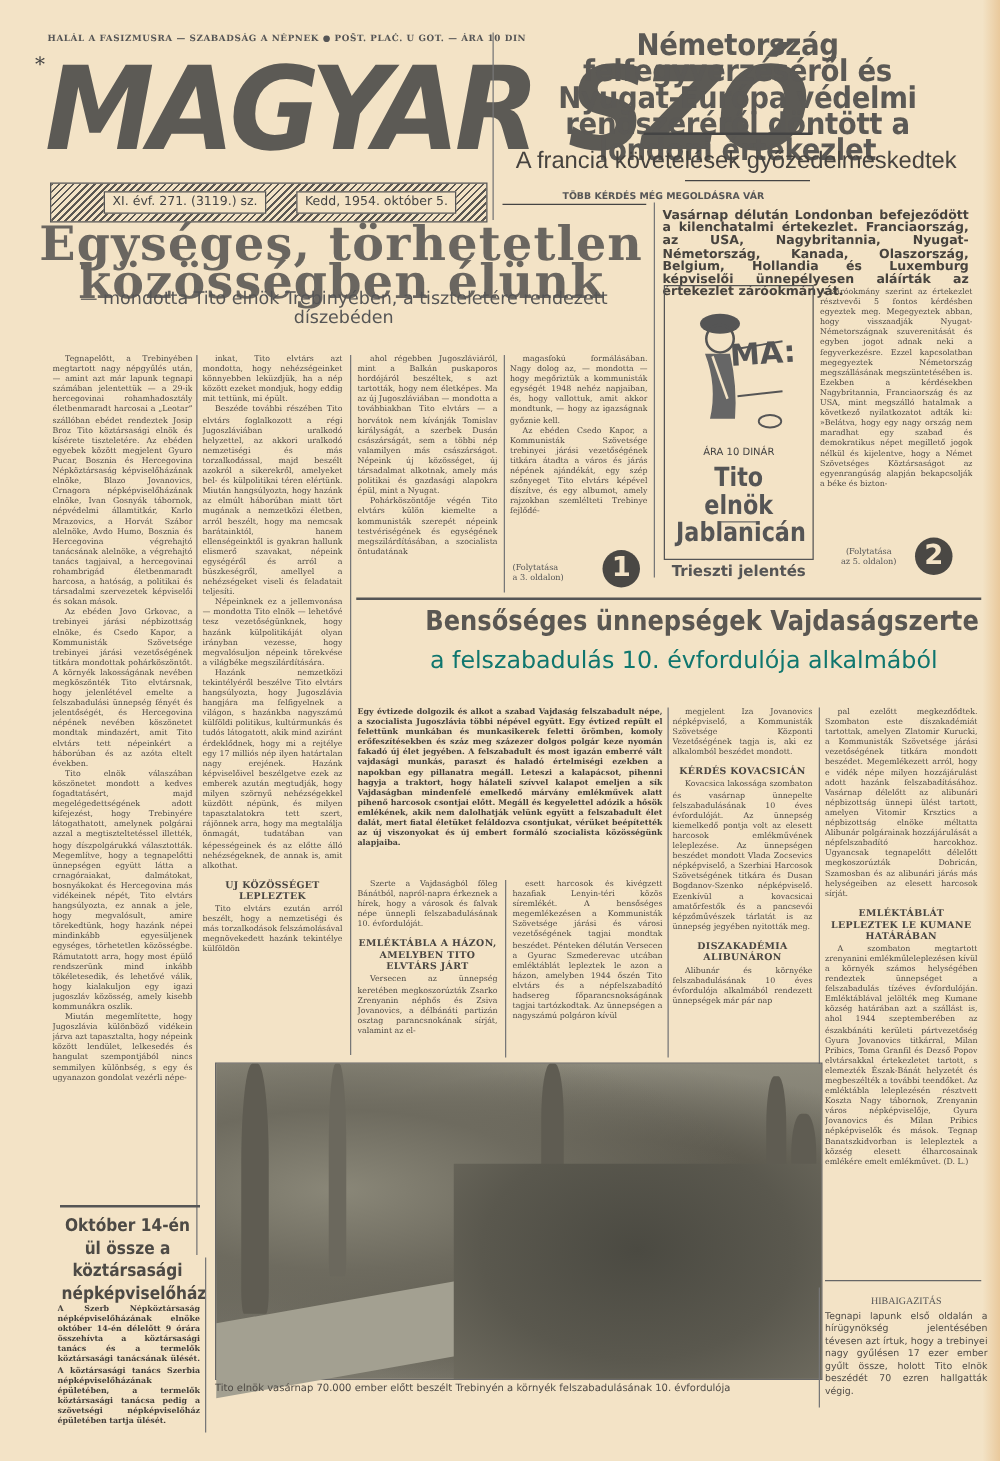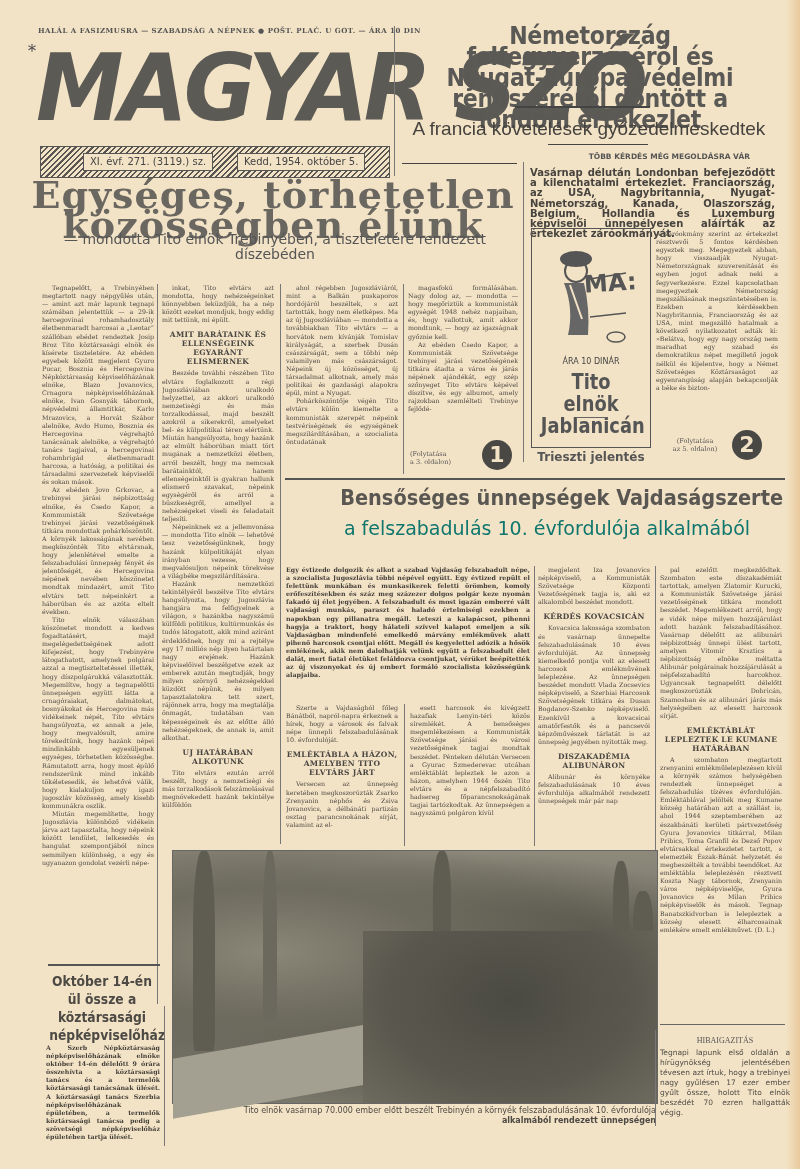--- a/index.html
+++ b/index.html
@@ -8,21 +8,21 @@
   .paper-edge{position:absolute;right:0;top:0;width:14px;height:1169px;background:linear-gradient(to right,#f3e3c6,#e9c99c);}
   .motto{left:38px;top:26px;font-size:7px;letter-spacing:.5px;font-family:"DejaVu Serif",serif;font-weight:bold;color:#555;white-space:nowrap;}
   .star{left:28px;top:42px;font-size:16px;color:#444;}
   .masthead{left:36px;top:40px;width:352px;height:96px;font-family:"DejaVu Sans",sans-serif;font-weight:bold;font-style:italic;font-size:88px;line-height:96px;letter-spacing:-4px;color:#5c5a55;transform:scaleY(1.05);white-space:nowrap;}
   .issuebar{left:40px;top:146px;width:348px;height:30px;background:repeating-linear-gradient(135deg,#5a5752 0 1.5px,#f3e3c6 1.5px 4px);border:1px solid #555;}
   .issuebox{position:absolute;top:6px;height:16px;background:#f3e3c6;border:1px solid #555;font-family:"DejaVu Sans",sans-serif;font-size:10px;line-height:16px;padding:0 6px;color:#444;white-space:nowrap;}
   .vline{position:absolute;background:#777;width:1px;}
   .hline{position:absolute;background:#666;height:1px;}
   .lead-head{left:400px;top:26px;width:380px;text-align:center;font-family:"DejaVu Sans",sans-serif;font-weight:bold;font-size:24px;line-height:21px;color:#5b5955;letter-spacing:-.3px;transform:scaleX(.92);transform-origin:center top;}
   .lead-sub{left:398px;top:118px;width:382px;text-align:center;font-family:"Liberation Sans",sans-serif;font-size:19px;color:#46433f;white-space:nowrap;}
-  .kicker{left:450px;top:152px;width:300px;text-align:right;font-family:"DejaVu Sans",sans-serif;font-weight:bold;font-size:7.5px;color:#555;}
+  .kicker{left:450px;top:152px;width:300px;text-align:left;font-family:"DejaVu Sans",sans-serif;font-weight:bold;font-size:7.5px;color:#555;}
   .big-head{left:28px;top:180px;width:490px;text-align:center;font-family:"DejaVu Serif",serif;font-weight:bold;font-size:38px;line-height:30px;color:#6a6660;letter-spacing:1px;}
   .big-sub{left:30px;top:232px;width:490px;text-align:center;font-family:"DejaVu Sans",sans-serif;font-size:14px;line-height:15px;color:#555;}
   .col{font-family:"DejaVu Serif",serif;font-size:6.3px;line-height:8.1px;color:#4d4944;text-align:justify;overflow:hidden;}
   .col p{margin:0;text-indent:10px;}
   .subhead{font-family:"DejaVu Serif",serif;font-weight:bold;font-size:7.5px;line-height:9px;text-align:center;color:#4a4641;margin:6px 0 3px;letter-spacing:.3px;}
   .bold-col{font-weight:bold;color:#433f3a;}
   .intro-r{left:530px;top:168px;width:245px;font-family:"DejaVu Sans",sans-serif;font-weight:bold;font-size:10px;line-height:10.2px;color:#47433e;text-align:justify;}
   .ma-box{left:531px;top:228px;width:118px;height:218px;border:1px solid #555;}
   .ma-logo{position:absolute;left:22px;top:10px;width:78px;height:108px;}
   .ma-price{position:absolute;left:0;top:128px;width:118px;text-align:center;font-family:"DejaVu Sans",sans-serif;font-size:8px;color:#444;}
@@ -31,21 +31,21 @@
   .ring{position:absolute;width:30px;height:30px;border-radius:50%;background:#4a4844;color:#f3e3c6;font-family:"DejaVu Sans",sans-serif;font-weight:bold;font-size:22px;line-height:30px;text-align:center;}
   .contd{font-family:"DejaVu Serif",serif;font-size:6.5px;line-height:8px;color:#555;}
   .h2{left:312px;top:486px;width:470px;text-align:center;font-family:"DejaVu Sans",sans-serif;font-weight:bold;font-size:22px;line-height:24px;color:#5a5752;transform:scaleX(.88);transform-origin:center top;white-space:nowrap;}
   .h2-sub{left:312px;top:518px;width:470px;text-align:center;font-family:"DejaVu Sans",sans-serif;font-size:19px;line-height:21px;color:#0f766e;}
   .photo{left:172px;top:850px;width:484px;height:252px;background:
     radial-gradient(ellipse at 20% 40%,#8a8778 0,#6e6b5f 30%,transparent 60%),
     radial-gradient(ellipse at 65% 55%,#545247 0,#5e5b50 40%,transparent 70%),
     linear-gradient(to bottom,#8d8a7c,#66645a 60%,#7a776b);
     border:1px solid #666;}
   .tree{position:absolute;background:#5f5c52;border-radius:40% 40% 10% 10%;}
-  .photo-caption{left:172px;top:1106px;width:484px;text-align:right;font-family:"DejaVu Sans",sans-serif;font-size:8px;line-height:10px;color:#4d4944;}
+  .photo-caption{left:172px;top:1106px;width:484px;text-align:left;font-family:"DejaVu Sans",sans-serif;font-size:8px;line-height:10px;color:#4d4944;}
   .oct-head{left:42px;top:972px;width:120px;text-align:center;font-family:"DejaVu Sans",sans-serif;font-weight:bold;font-size:14px;line-height:18px;color:#4d4a45;transform:scaleX(.88);}
   .fix-head{left:660px;top:1036px;width:130px;text-align:center;font-family:Liberation Serif, serif;font-size:8px;color:#555;}
   .fix-body{left:660px;top:1048px;width:130px;font-family:"DejaVu Sans",sans-serif;font-size:7.5px;line-height:10px;color:#4f4b46;text-align:justify;}
 </style>
 </head>
 <body>
 
 <div class="paper-edge"></div>
 
 <div class="abs motto">HALÁL A FASIZMUSRA — SZABADSÁG A NÉPNEK ● POŠT. PLAĆ. U GOT. — ÁRA 10 DIN</div>
@@ -95,25 +95,24 @@
 <div class="abs col" style="left:42px;top:284px;width:112px;height:672px;">
   <p>Tegnapelőtt, a Trebinyében megtartott nagy népgyűlés után, — amint azt már lapunk tegnapi számában jelentettük — a 29-ik hercegovinai rohamhadosztály életbenmaradt harcosai a „Leotar” szállóban ebédet rendeztek Josip Broz Tito köztársasági elnök és kísérete tiszteletére. Az ebéden egyebek között megjelent Gyuro Pucar, Bosznia és Hercegovina Népköztársaság képviselőházának elnöke, Blazo Jovanovics, Crnagora népképviselőházának elnöke, Ivan Gosnyák tábornok, népvédelmi államtitkár, Karlo Mrazovics, a Horvát Szábor alelnöke, Avdo Humo, Bosznia és Hercegovina végrehajtó tanácsának alelnöke, a végrehajtó tanács tagjaival, a hercegovinai rohambrigád életbenmaradt harcosa, a hatóság, a politikai és társadalmi szervezetek képviselői és sokan mások.</p>
   <p>Az ebéden Jovo Grkovac, a trebinyei járási népbizottság elnöke, és Csedo Kapor, a Kommunisták Szövetsége trebinyei járási vezetőségének titkára mondottak pohárköszöntőt. A környék lakosságának nevében megköszönték Tito elvtársnak, hogy jelenlétével emelte a felszabadulási ünnepség fényét és jelentőségét, és Hercegovina népének nevében köszönetet mondtak mindazért, amit Tito elvtárs tett népeinkért a háborúban és az azóta eltelt években.</p>
   <p>Tito elnök válaszában köszönetet mondott a kedves fogadtatásért, majd megelégedettségének adott kifejezést, hogy Trebinyére látogathatott, amelynek polgárai azzal a megtiszteltetéssel illették, hogy díszpolgárukká választották. Megemlítve, hogy a tegnapelőtti ünnepségen együtt látta a crnagóraiakat, dalmátokat, bosnyákokat és Hercegovina más vidékeinek népét, Tito elvtárs hangsúlyozta, ez annak a jele, hogy megvalósult, amire törekedtünk, hogy hazánk népei mindinkább egyesüljenek egységes, törhetetlen közösségbe. Rámutatott arra, hogy most épülő rendszerünk mind inkább tökéletesedik, és lehetővé válik, hogy kialakuljon egy igazi jugoszláv közösség, amely kisebb kommunákra oszlik.</p>
   <p>Miután megemlítette, hogy Jugoszlávia különböző vidékein járva azt tapasztalta, hogy népeink között lendület, lelkesedés és hangulat szempontjából nincs semmilyen különbség, s egy és ugyanazon gondolat vezérli népe-</p>
 </div>
 <div class="vline" style="left:157px;top:284px;height:720px;"></div>
 
 <div class="abs col" style="left:162px;top:284px;width:112px;height:560px;">
   <p>inkat, Tito elvtárs azt mondotta, hogy nehézségeinket könnyebben leküzdjük, ha a nép között ezeket mondjuk, hogy eddig mit tettünk, mi épült.</p>
-  <div class="subhead">AMIT BARÁTAINK ÉS ELLENSÉGEINK EGYARÁNT ELISMERNEK</div>
   <p>Beszéde további részében Tito elvtárs foglalkozott a régi Jugoszláviában uralkodó helyzettel, az akkori uralkodó nemzetiségi és más torzalkodással, majd beszélt azokról a sikerekről, amelyeket bel- és külpolitikai téren elértünk. Miután hangsúlyozta, hogy hazánk az elmúlt háborúban miatt tört mugának a nemzetközi életben, arról beszélt, hogy ma nemcsak barátainktól, hanem ellenségeinktől is gyakran hallunk elismerő szavakat, népeink egységéről és arról a büszkeségről, amellyel a nehézségeket viseli és feladatait teljesíti.</p>
   <p>Népeinknek ez a jellemvonása — mondotta Tito elnök — lehetővé tesz vezetőségünknek, hogy hazánk külpolitikáját olyan irányban vezesse, hogy megvalósuljon népeink törekvése a világbéke megszilárdítására.</p>
   <p>Hazánk nemzetközi tekintélyéről beszélve Tito elvtárs hangsúlyozta, hogy Jugoszlávia hangjára ma felfigyelnek a világon, s hazánkba nagyszámú külföldi politikus, kultúrmunkás és tudós látogatott, akik mind aziránt érdeklődnek, hogy mi a rejtélye egy 17 milliós nép ilyen határtalan nagy erejének. Hazánk képviselőivel beszélgetve ezek az emberek azután megtudják, hogy milyen szörnyű nehézségekkel küzdött népünk, és milyen tapasztalatokra tett szert, rájönnek arra, hogy ma megtalálja önmagát, tudatában van képességeinek és az előtte álló nehézségeknek, de annak is, amit alkothat.</p>
-  <div class="subhead">UJ HATÁRÁBAN ALKOTUNK</div>
+  <div class="subhead">UJ KÖZÖSSÉGET LEPLEZTEK</div>
   <p>Tito elvtárs ezután arról beszélt, hogy a nemzetiségi és más torzalkodások felszámolásával megnövekedett hazánk tekintélye külföldön</p>
 </div>
 <div class="vline" style="left:280px;top:284px;height:560px;"></div>
 
 <div class="abs col" style="left:286px;top:284px;width:112px;height:190px;">
   <p>ahol régebben Jugoszláviáról, mint a Balkán puskaporos hordójáról beszéltek, s azt tartották, hogy nem életképes. Ma az új Jugoszláviában — mondotta a továbbiakban Tito elvtárs — a horvátok nem kívánják Tomislav királyságát, a szerbek Dusán császárságát, sem a többi nép valamilyen más császárságot. Népeink új közösséget, új társadalmat alkotnak, amely más politikai és gazdasági alapokra épül, mint a Nyugat.</p>
   <p>Pohárköszöntője végén Tito elvtárs külön kiemelte a kommunisták szerepét népeink testvériségének és egységének megszilárdításában, a szocialista öntudatának</p>
 </div>
 <div class="vline" style="left:403px;top:284px;height:190px;"></div>
 <div class="abs col" style="left:408px;top:284px;width:110px;height:150px;">
@@ -168,19 +167,18 @@
   <div class="tree" style="left:20px;top:0;width:22px;height:200px;"></div>
   <div class="tree" style="left:90px;top:0;width:14px;height:170px;background:#6b685d;"></div>
   <div class="tree" style="left:260px;top:0;width:18px;height:110px;"></div>
   <div class="tree" style="left:440px;top:10px;width:16px;height:100px;"></div>
   <div class="tree" style="left:460px;top:40px;width:20px;height:80px;"></div>
   <div style="position:absolute;left:0;top:190px;width:200px;height:60px;background:#a3a091;transform:skewY(-10deg);"></div>
   <div style="position:absolute;left:190px;top:80px;width:294px;height:172px;background:radial-gradient(ellipse at 50% 40%,#4b4a42,#5a584e 60%,#6d6a5e);"></div>
 </div>
 <div class="abs photo-caption">
   <div>Tito elnök vasárnap 70.000 ember előtt beszélt Trebinyén a környék felszabadulásának 10. évfordulója</div>
-  <div style="font-weight:bold;">alkalmából rendezett ünnepségen</div>
 </div>
 
 <div class="hline" style="left:660px;top:1024px;width:125px;"></div>
 <div class="abs fix-head">HIBAIGAZITÁS</div>
 <div class="abs fix-body">Tegnapi lapunk első oldalán a hírügynökség jelentésében tévesen azt írtuk, hogy a trebinyei nagy gyűlésen 17 ezer ember gyűlt össze, holott Tito elnök beszédét 70 ezren hallgatták végig.</div>
 <div class="vline" style="left:655px;top:1030px;height:96px;"></div>
 
 </body></html>

